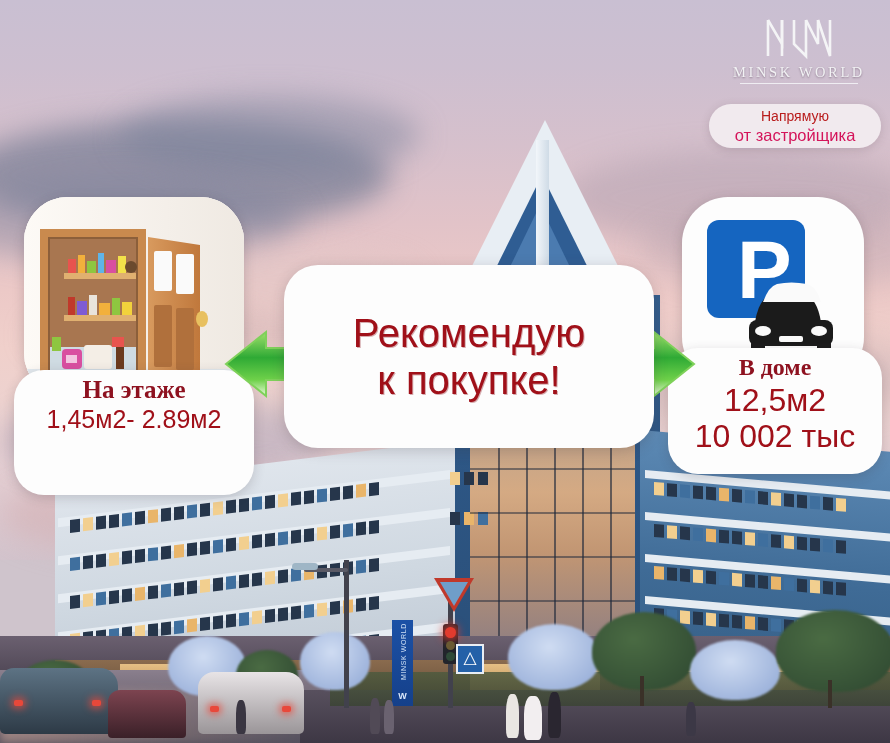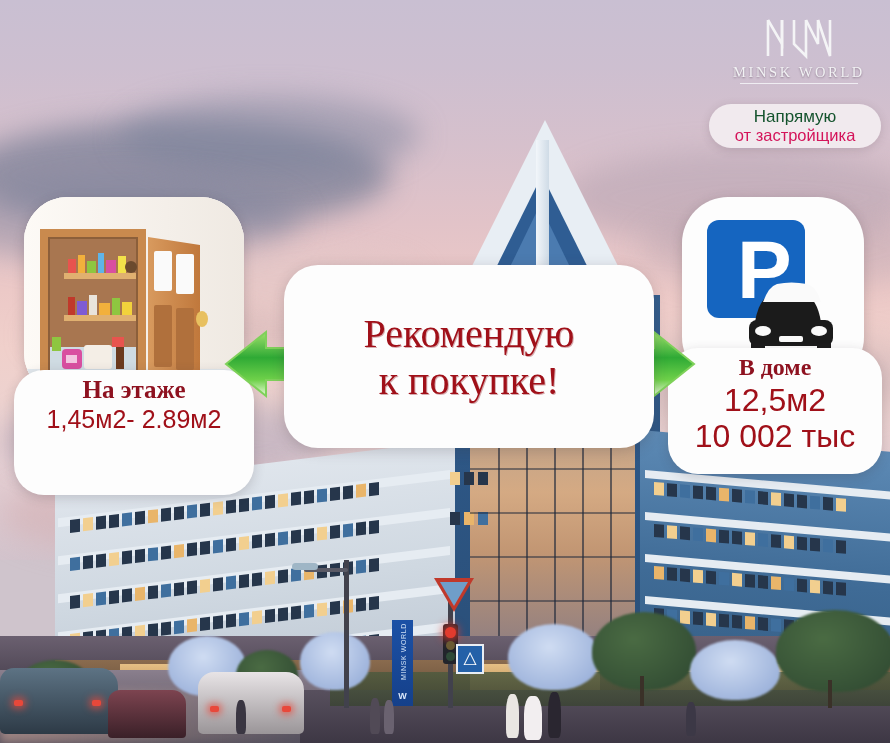--- a/index.html
+++ b/index.html
@@ -130,27 +130,27 @@
   .logo-wrap{position:absolute;left:718px;top:14px;width:162px;height:84px;
     display:flex;flex-direction:column;align-items:center;justify-content:flex-start;}
   .logo-mark{width:78px;height:48px;}
   .logo-word{margin-top:2px;color:#f2f2f4;font-size:14.5px;letter-spacing:2.6px;
     font-family:"Liberation Serif",serif;text-shadow:0 1px 2px rgba(60,40,60,.45);}
   .logo-rule{width:118px;height:1px;background:rgba(245,245,248,.85);margin-top:2px;}
 
   #badge-direct{left:709px;top:104px;width:172px;height:44px;border-radius:22px;
     display:flex;flex-direction:column;align-items:center;justify-content:center;
     background:rgba(244,238,242,.9);}
-  #badge-direct .l1{color:#14532d;font-size:17px;line-height:19px;}
+  #badge-direct .l1{color:#b91c1c;font-size:14px;line-height:19px;}
   #badge-direct .l2{color:#d4145a;font-size:16.5px;line-height:19px;font-weight:500;}
 
   
   #card-center{position:absolute;left:284px;top:265px;width:370px;height:183px;
     background:#fdfdfd;border-radius:34px;box-shadow:0 3px 14px rgba(60,50,60,.22);
-    display:flex;align-items:center;justify-content:center;font-family:Liberation Serif, serif;}
+    display:flex;align-items:center;justify-content:center;}
   #card-center .txt{color:#a01019;font-size:40px;line-height:47px;text-align:center;
     text-shadow:1px 1px 0 rgba(140,20,28,.35);}
 
   
   #card-left{position:absolute;left:24px;top:197px;width:220px;height:200px;
     background:#fdfdfd;border-radius:44px;box-shadow:0 3px 12px rgba(60,50,60,.22);
     overflow:hidden;}
   #panel-left{position:absolute;left:14px;top:370px;width:240px;height:120px;
     background:#fdfdfd;border-radius:30px;box-shadow:0 3px 12px rgba(60,50,60,.2);
     display:flex;flex-direction:column;align-items:center;justify-content:flex-start;padding-top:5px;}

